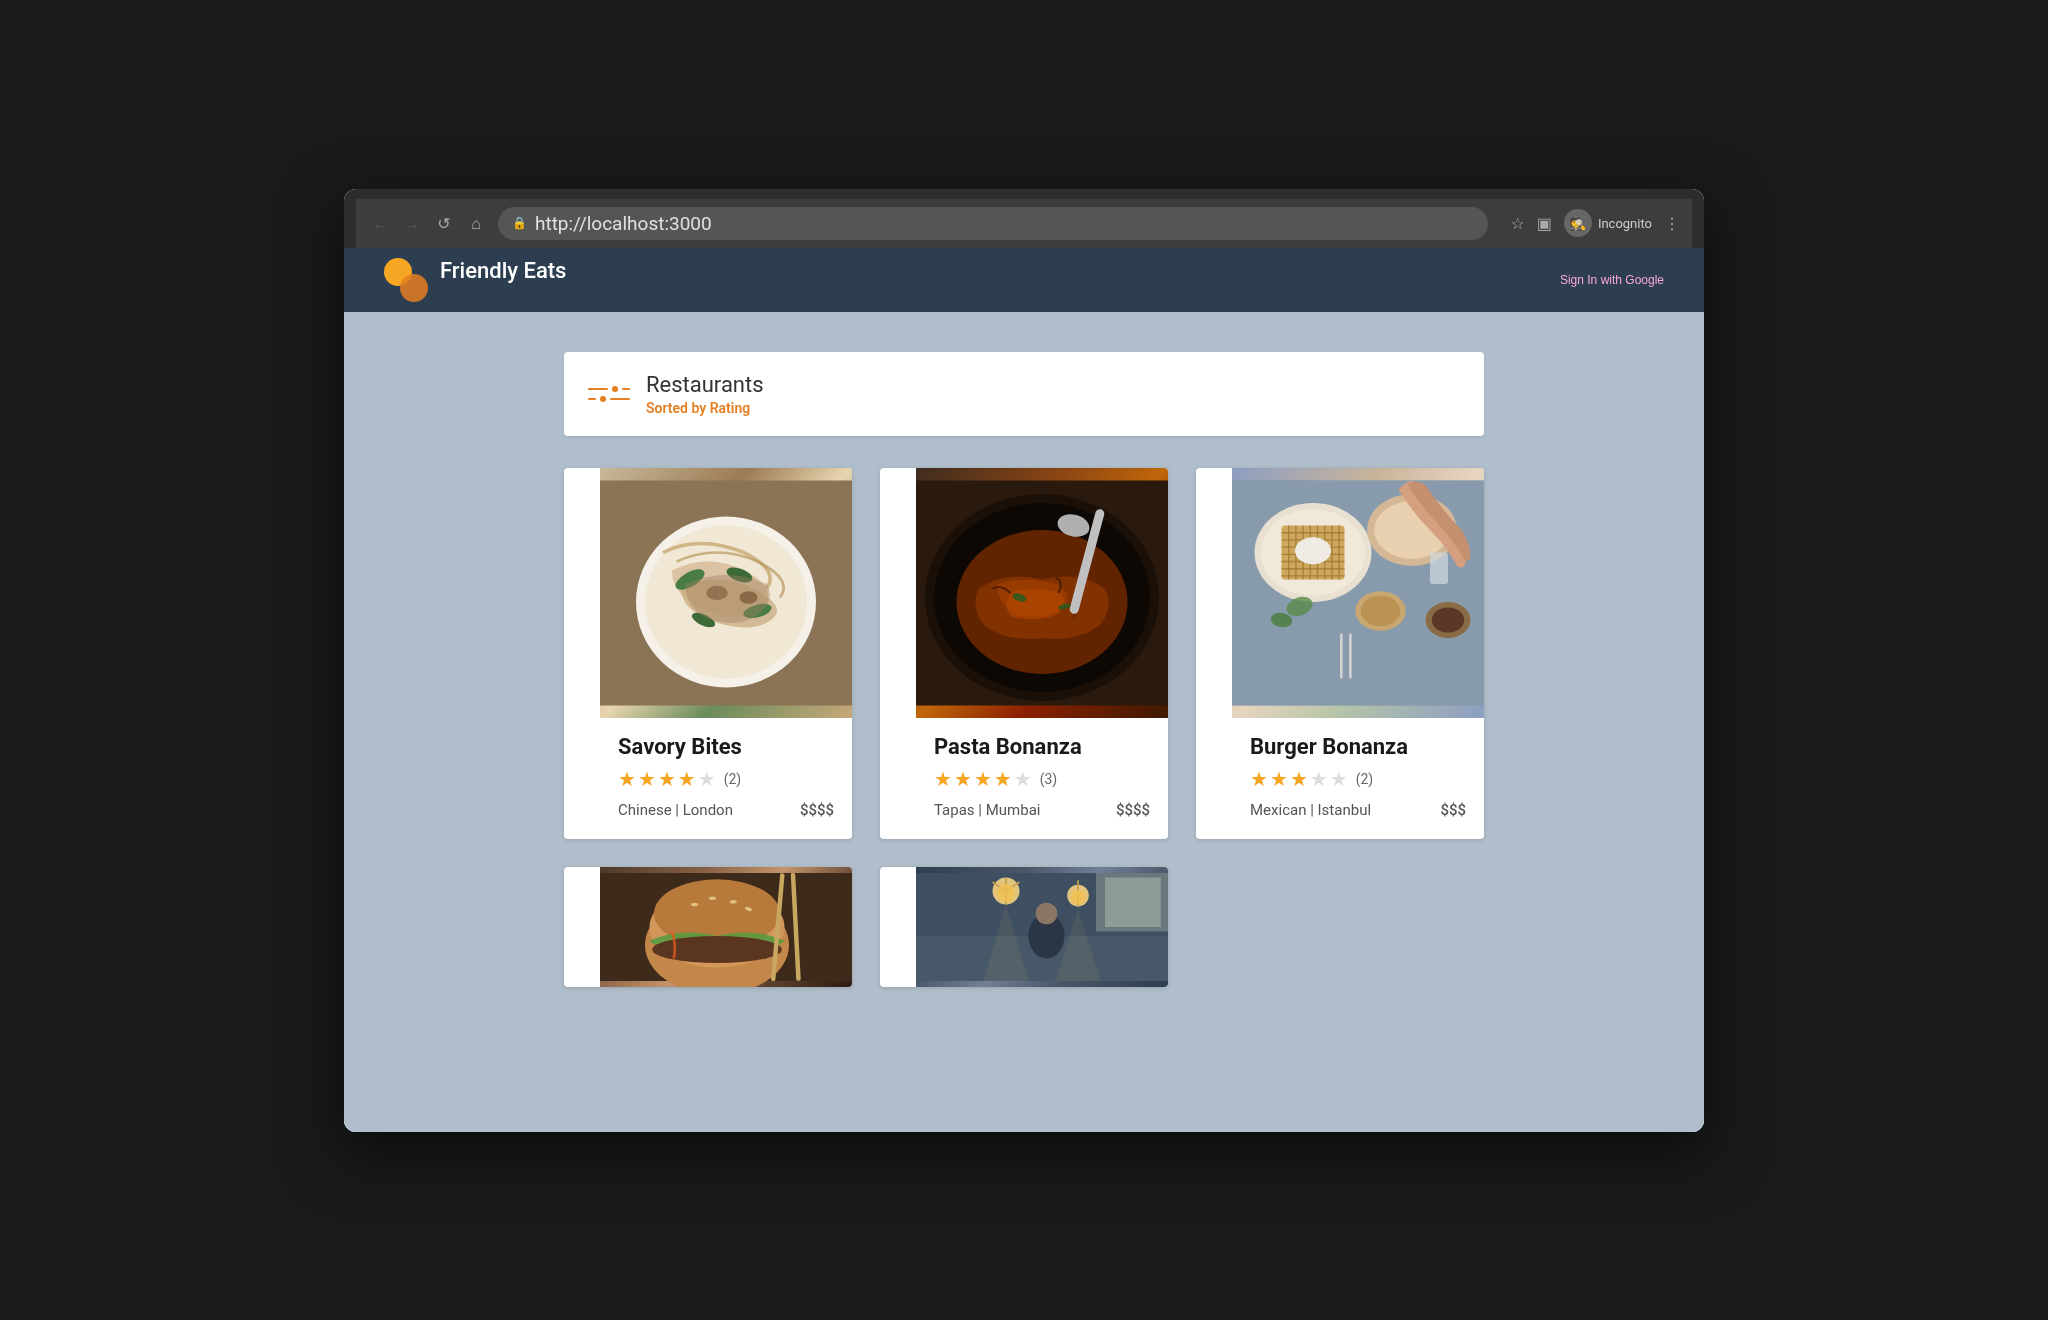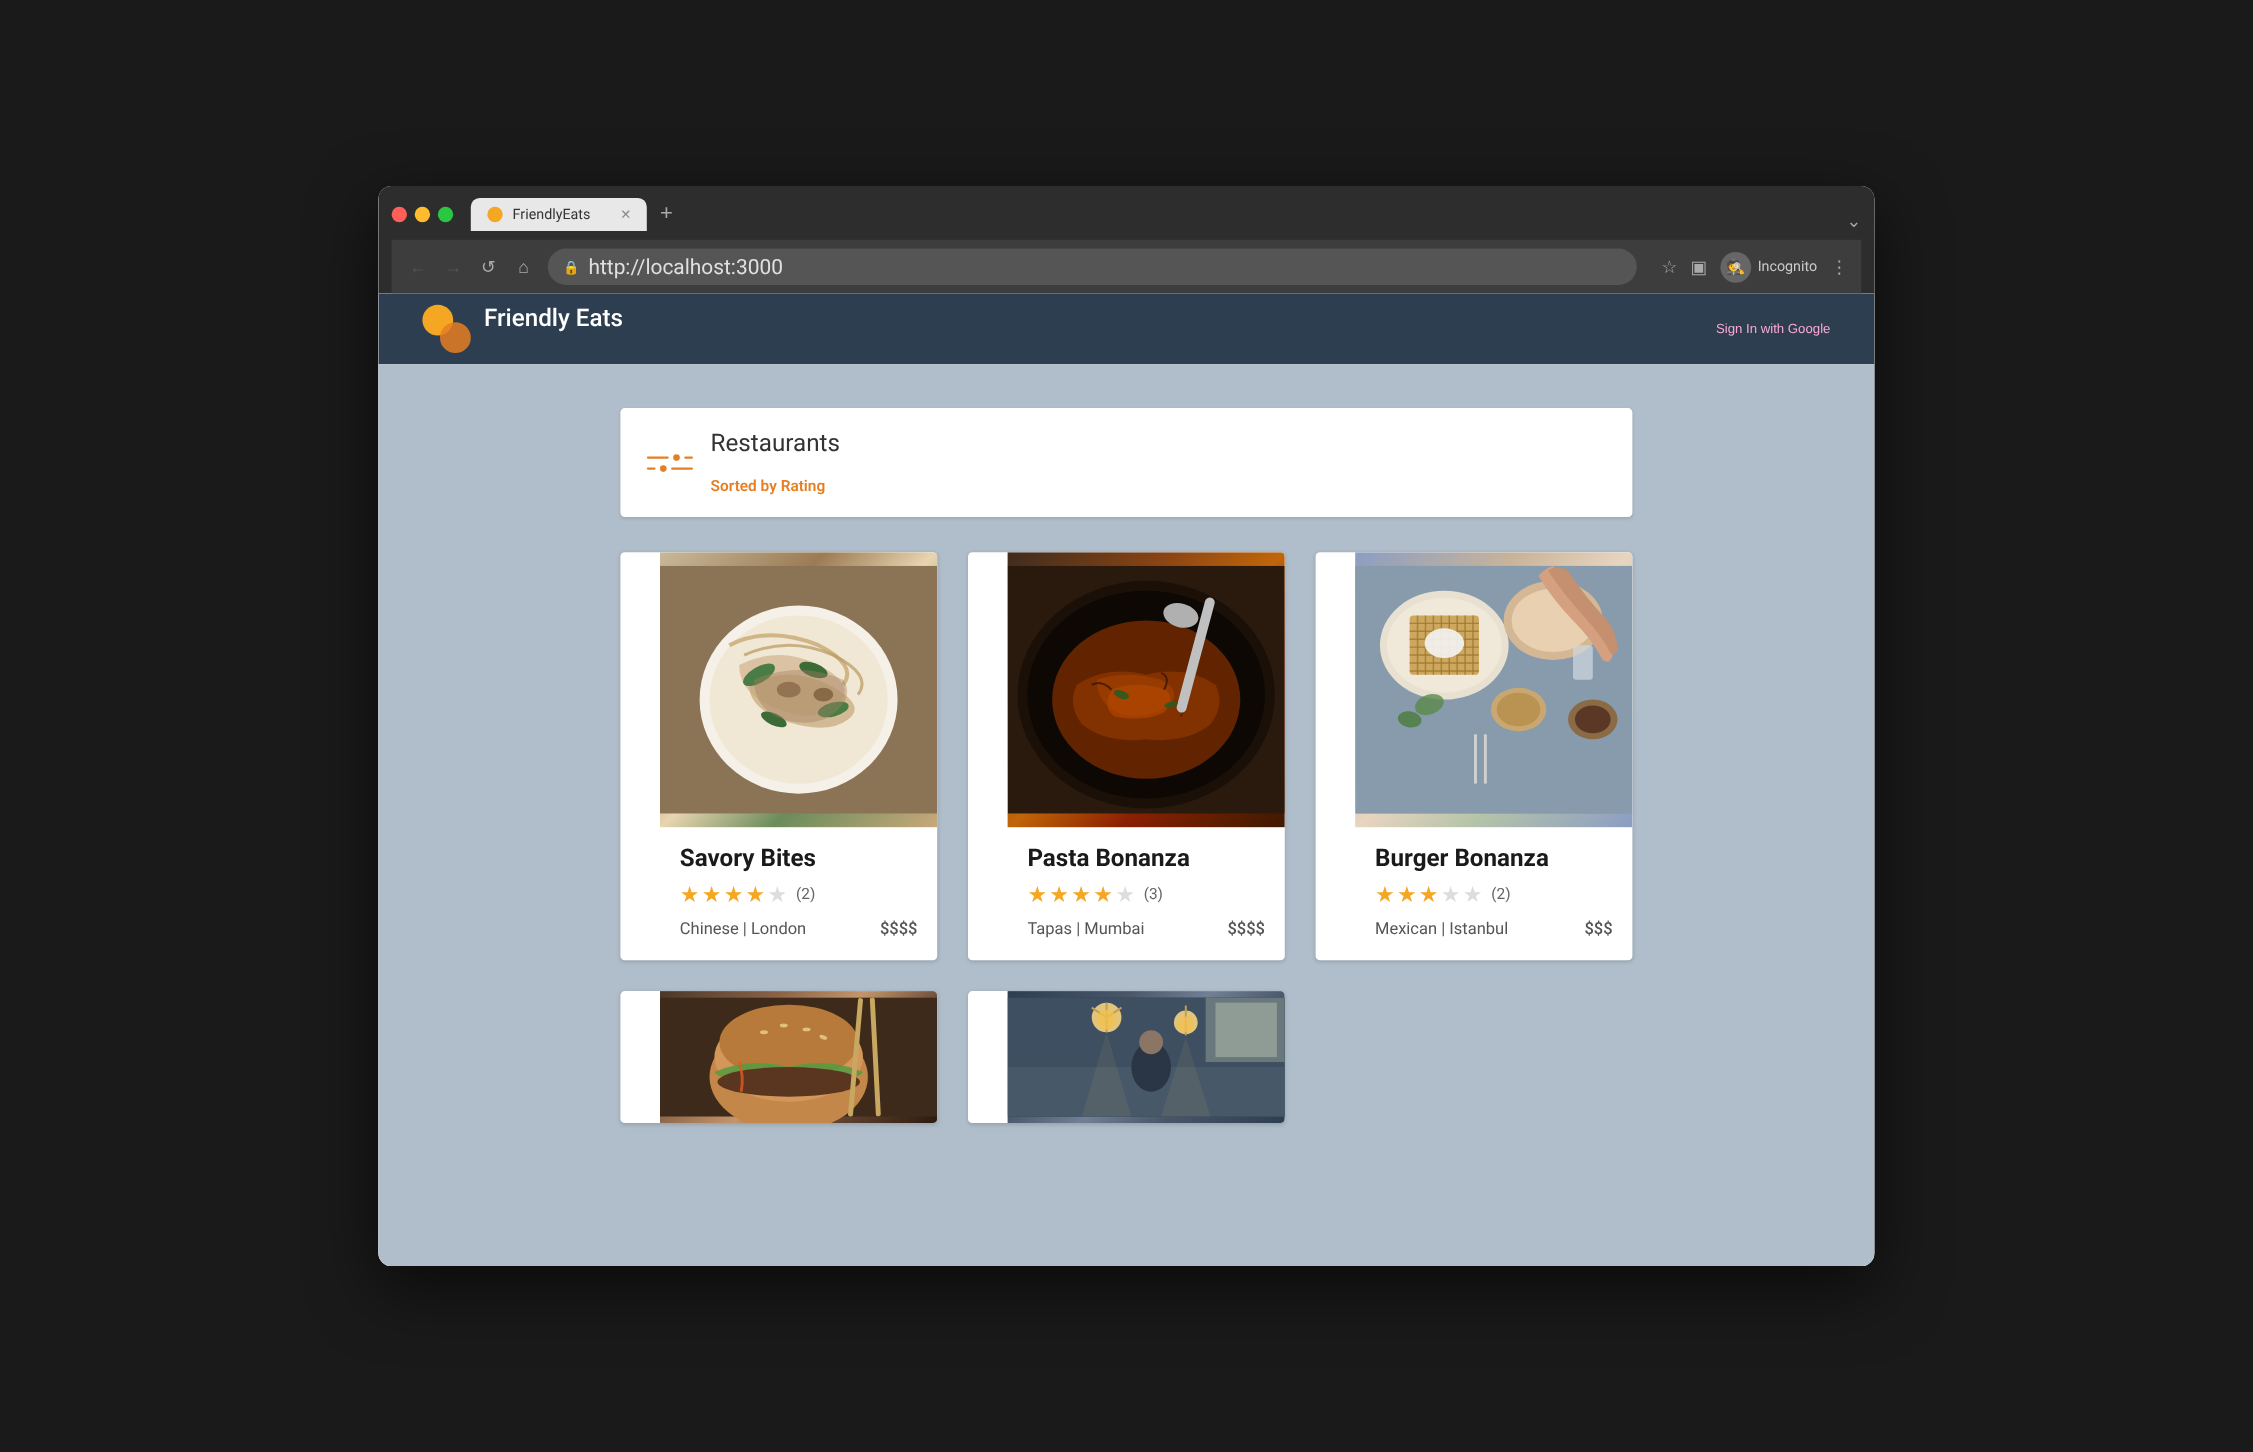--- a/index.html
+++ b/index.html
@@ -314,21 +314,21 @@
     .restaurants-title {
       font-size: 22px;
       font-weight: 400;
       color: #333;
     }
 
     .restaurants-subtitle {
       font-size: 14px;
       font-weight: 600;
       color: #e67e22;
-      margin-top: 18px;
+      margin-top: 3px;
     }
 
     
     .restaurant-grid {
       display: grid;
       grid-template-columns: repeat(3, 1fr);
       gap: 28px;
     }
 
     .restaurant-card {
@@ -427,38 +427,20 @@
       font-weight: 500;
     }
   </style>
 </head>
 <body>
 
 <div class="browser-window">
 
   <div class="browser-chrome">
 
-    <div class="browser-titlebar">
-      <div class="traffic-lights">
-        <div class="traffic-light red"></div>
-        <div class="traffic-light yellow"></div>
-        <div class="traffic-light green"></div>
-      </div>
-      <div class="tabs-bar">
-        <div class="tab active">
-          <div class="tab-favicon">
-            <div class="tab-favicon-icon"></div>
-          </div>
-          <span>FriendlyEats</span>
-          <span class="tab-close">✕</span>
-        </div>
-        <button class="tab-new">+</button>
-        <div class="tab-right-controls">⌄</div>
-      </div>
-    </div>
 
     <div class="browser-addressbar">
       <div class="nav-buttons">
         <div class="nav-btn disabled">←</div>
         <div class="nav-btn disabled">→</div>
         <div class="nav-btn">↺</div>
         <div class="nav-btn">⌂</div>
       </div>
       <div class="address-bar">
         <span class="address-lock">🔒</span>

